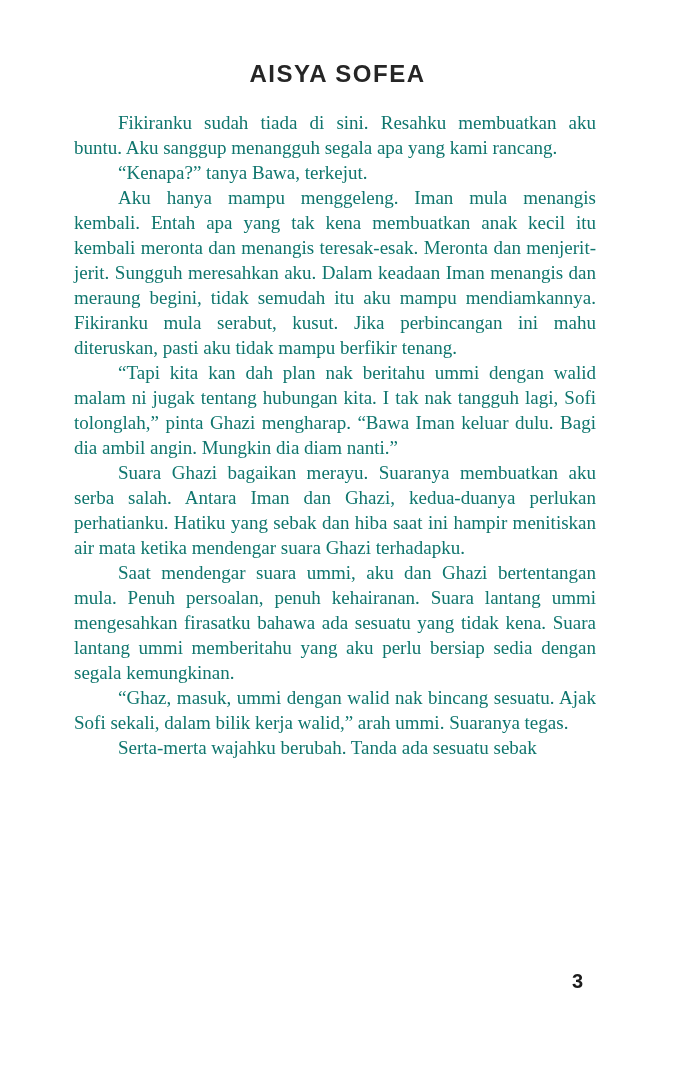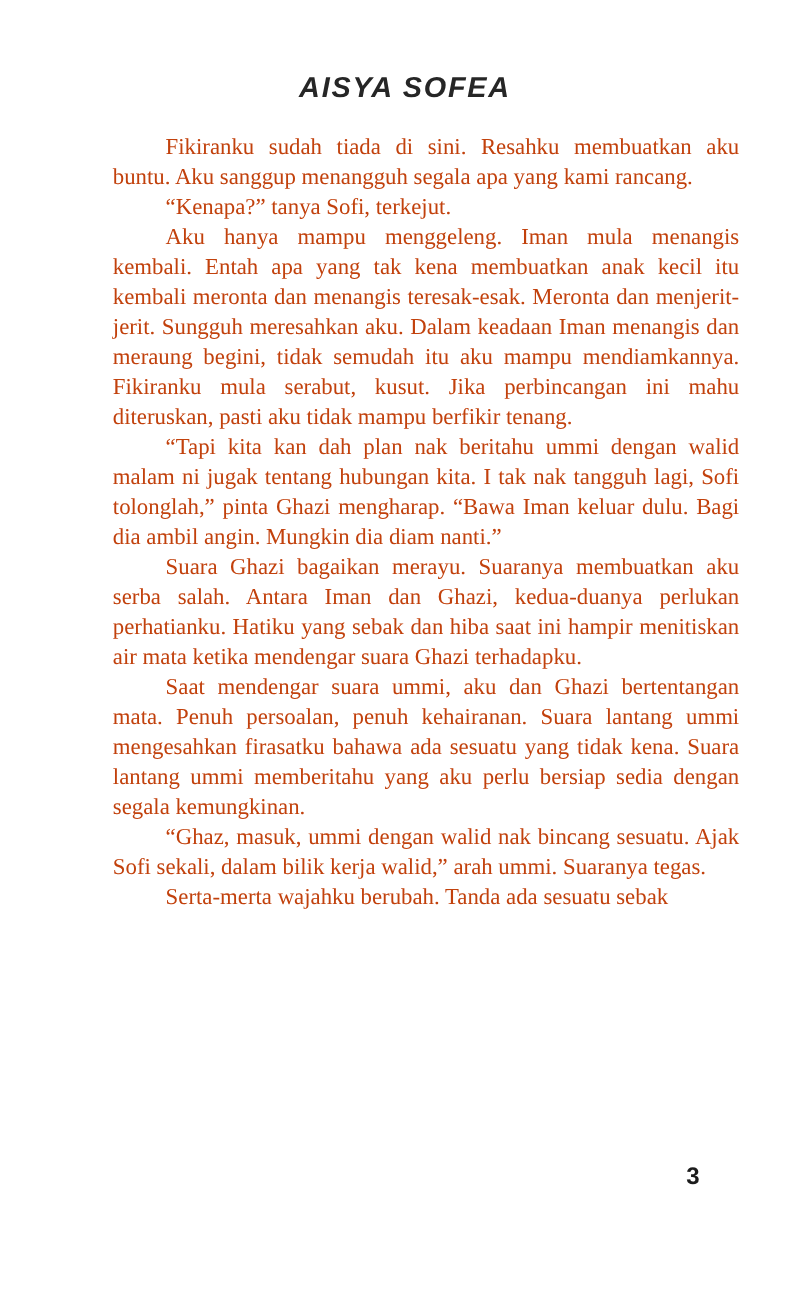--- a/index.html
+++ b/index.html
@@ -18,32 +18,31 @@
     position: absolute;
     top: 60px;
     left: 0;
     width: 675px;
     text-align: center;
     font-family: "Liberation Sans", sans-serif;
     font-weight: 700;
     font-size: 24px;
     letter-spacing: 1.5px;
     color: #262626;
-    font-style: italic;
   }
   .body-text {
     position: absolute;
-    left: 94px;
+    left: 74px;
     top: 110px;
     width: 522px;
     font-family: "Liberation Serif", serif;
     font-size: 19px;
     line-height: 25px;
     text-align: justify;
-    color: #c2410c;
+    color: #0f766e;
   }
   .para {
     margin: 0;
     padding: 0;
     text-indent: 44px;
   }
   .para .italic {
   }
   .page-number {
     position: absolute;
@@ -56,23 +55,23 @@
   }
 </style>
 </head>
 <body>
 
 <div class="page">
   <div class="running-header">AISYA SOFEA</div>
 
   <div class="body-text">
       <p class="para"><span>Fikiranku sudah tiada di sini. Resahku membuatkan aku buntu. Aku sanggup menangguh segala apa yang kami rancang.</span></p>
-      <p class="para"><span>“Kenapa?” tanya Sofi, terkejut.</span></p>
+      <p class="para"><span>“Kenapa?” tanya Bawa, terkejut.</span></p>
       <p class="para"><span>Aku hanya mampu menggeleng. Iman mula menangis kembali. Entah apa yang tak kena membuatkan anak kecil itu kembali meronta dan menangis teresak-esak. Meronta dan menjerit-jerit. Sungguh meresahkan aku. Dalam keadaan Iman menangis dan meraung begini, tidak semudah itu aku mampu mendiamkannya. Fikiranku mula serabut, kusut. Jika perbincangan ini mahu diteruskan, pasti aku tidak mampu berfikir tenang.</span></p>
       <p class="para"><span>“Tapi kita kan dah </span><span class="italic">plan</span><span> nak beritahu ummi dengan walid malam ni jugak tentang hubungan kita. I tak nak tangguh lagi, Sofi tolonglah,” pinta Ghazi mengharap. “Bawa Iman keluar dulu. Bagi dia ambil angin. Mungkin dia diam nanti.”</span></p>
       <p class="para"><span>Suara Ghazi bagaikan merayu. Suaranya membuatkan aku serba salah. Antara Iman dan Ghazi, kedua-duanya perlukan perhatianku. Hatiku yang sebak dan hiba saat ini hampir menitiskan air mata ketika mendengar suara Ghazi terhadapku.</span></p>
-      <p class="para"><span>Saat mendengar suara ummi, aku dan Ghazi bertentangan mata. Penuh persoalan, penuh kehairanan. Suara lantang ummi mengesahkan firasatku bahawa ada sesuatu yang tidak kena. Suara lantang ummi memberitahu yang aku perlu bersiap sedia dengan segala kemungkinan.</span></p>
+      <p class="para"><span>Saat mendengar suara ummi, aku dan Ghazi bertentangan mula. Penuh persoalan, penuh kehairanan. Suara lantang ummi mengesahkan firasatku bahawa ada sesuatu yang tidak kena. Suara lantang ummi memberitahu yang aku perlu bersiap sedia dengan segala kemungkinan.</span></p>
       <p class="para"><span>“Ghaz, masuk, ummi dengan walid nak bincang sesuatu. Ajak Sofi sekali, dalam bilik kerja walid,” arah ummi. Suaranya tegas.</span></p>
       <p class="para"><span>Serta-merta wajahku berubah. Tanda ada sesuatu sebak</span></p>
     </div>
 
   <div class="page-number">3</div>
 </div>
 
 </body></html>

